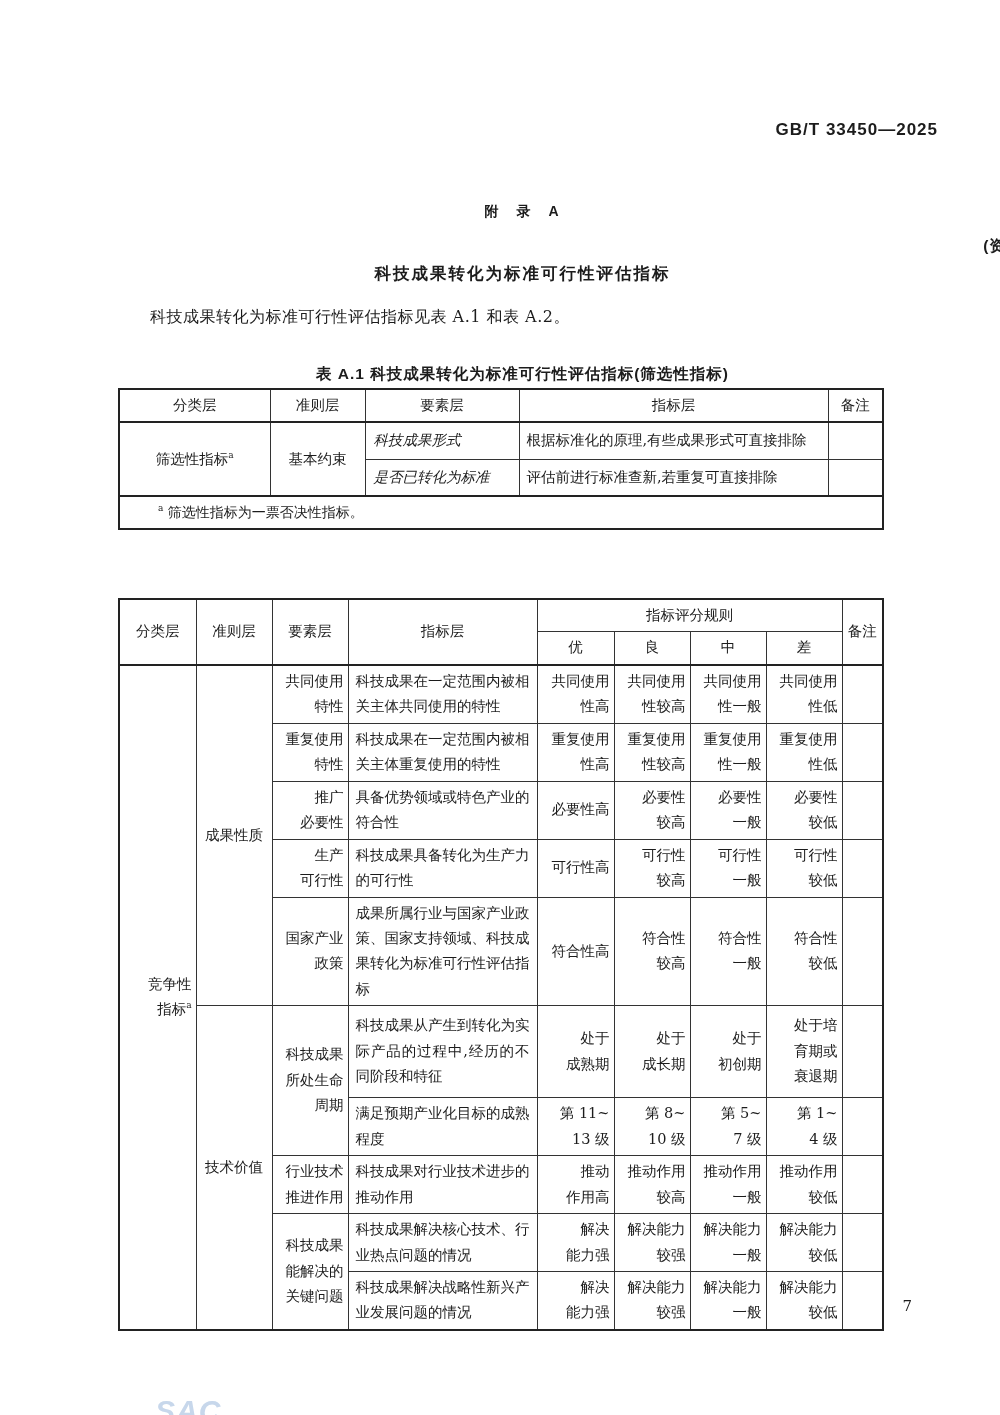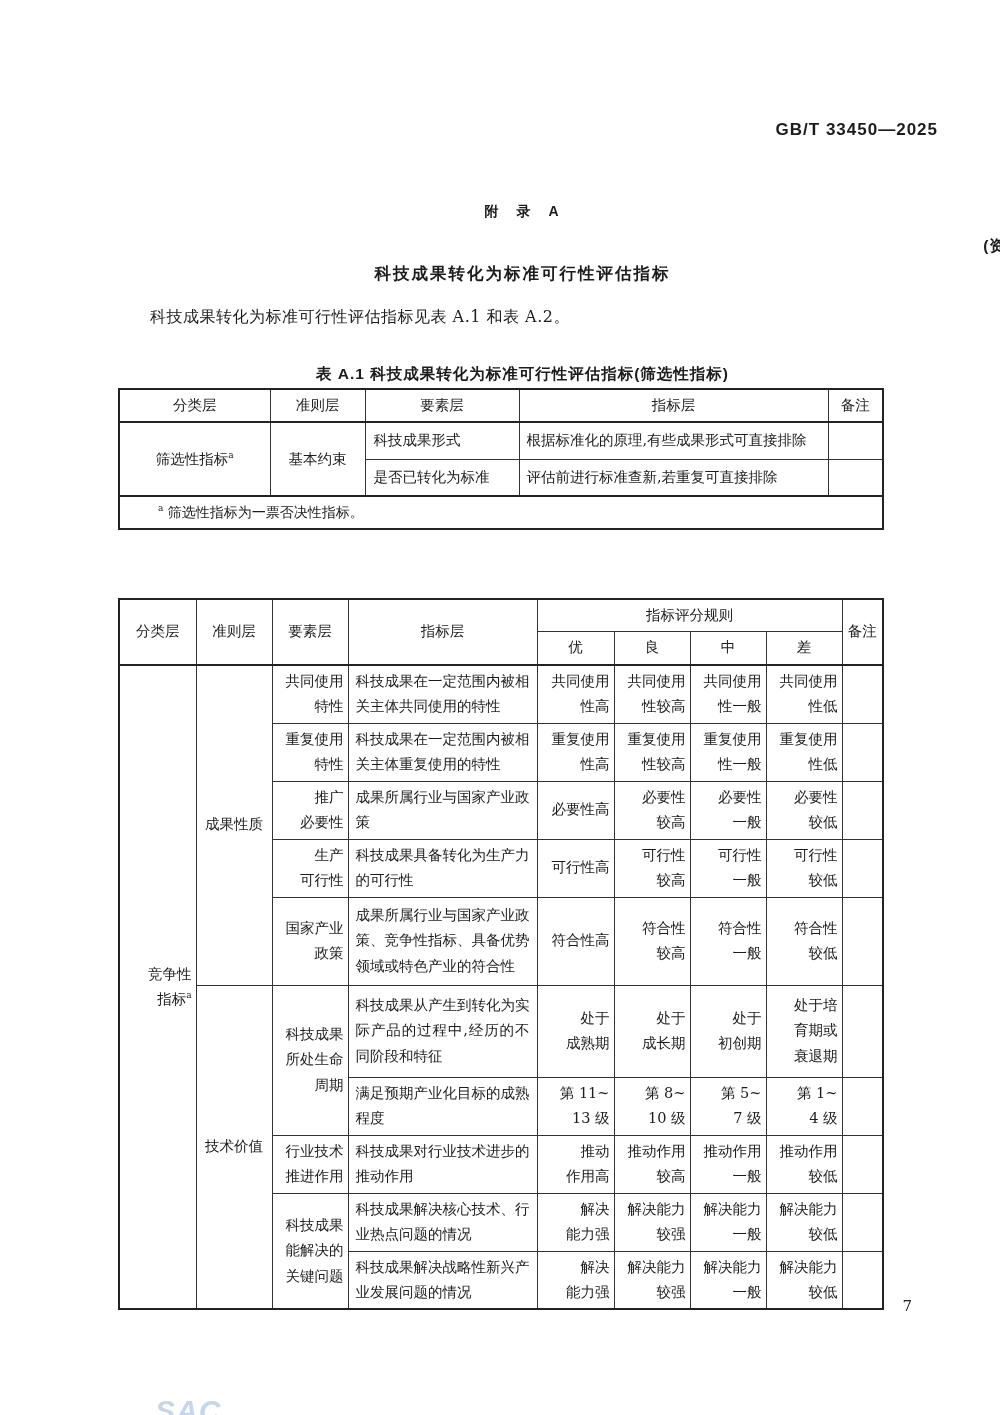--- a/index.html
+++ b/index.html
@@ -36,21 +36,21 @@
   table { border-collapse:collapse; table-layout:fixed; width:764px;
     border:2.5px solid #222; }
   td {
     border:1px solid #333; text-align:center; vertical-align:middle;
     font-size:14.5px; line-height:1.75; padding:3px 4px;
     overflow:hidden;
   }
   td.hb { border-bottom:2.5px solid #222; }
   td.ind { text-align:justify; padding:3px 7px; }
   td.pre { white-space:pre-line;text-align:right; }
-  .t1 td.el { text-align:left; padding-left:8px; }
+  .t1 td.el { text-align:left; padding-left:8px;font-style:italic; }
   .t1 tr.hdr { height:32px; }
   .t1 tr.r   { height:37px; }
   .t1 tr.fnote { height:31px; }
   .t1 tr.fnote td { border-top:2.5px solid #222; text-align:left; padding-left:38px; font-size:14px; }
   .t2 tr.h1 { height:30px; }
   .t2 tr.h2 { height:28px; }
   .t2 tr.r  { height:58px; }
   .t2 tr.r-big  { height:88px; }
   .t2 tr.r-life { height:92px; }
   sup { font-size:9px; line-height:0; }
@@ -172,21 +172,21 @@
 性较高</td>
         <td class="pre">重复使用
 性一般</td>
         <td class="pre">重复使用
 性低</td>
         <td></td>
       </tr>
       <tr class="r">
         <td class="pre">推广
 必要性</td>
-        <td class="ind">成果所属行业与国家产业政策</td>
+        <td class="ind">具备优势领域或特色产业的符合性</td>
         <td class="pre">必要性高</td>
         <td class="pre">必要性
 较高</td>
         <td class="pre">必要性
 一般</td>
         <td class="pre">必要性
 较低</td>
         <td></td>
       </tr>
       <tr class="r">
@@ -198,21 +198,21 @@
 较高</td>
         <td class="pre">可行性
 一般</td>
         <td class="pre">可行性
 较低</td>
         <td></td>
       </tr>
       <tr class="r-big">
         <td class="pre">国家产业
 政策</td>
-        <td class="ind">成果所属行业与国家产业政策、竞争性指标、具备优势领域或特色产业的符合性</td>
+        <td class="ind">成果所属行业与国家产业政策、国家支持领域、科技成果转化为标准可行性评估指标</td>
         <td class="pre">符合性高</td>
         <td class="pre">符合性
 较高</td>
         <td class="pre">符合性
 一般</td>
         <td class="pre">符合性
 较低</td>
         <td></td>
       </tr>
 

